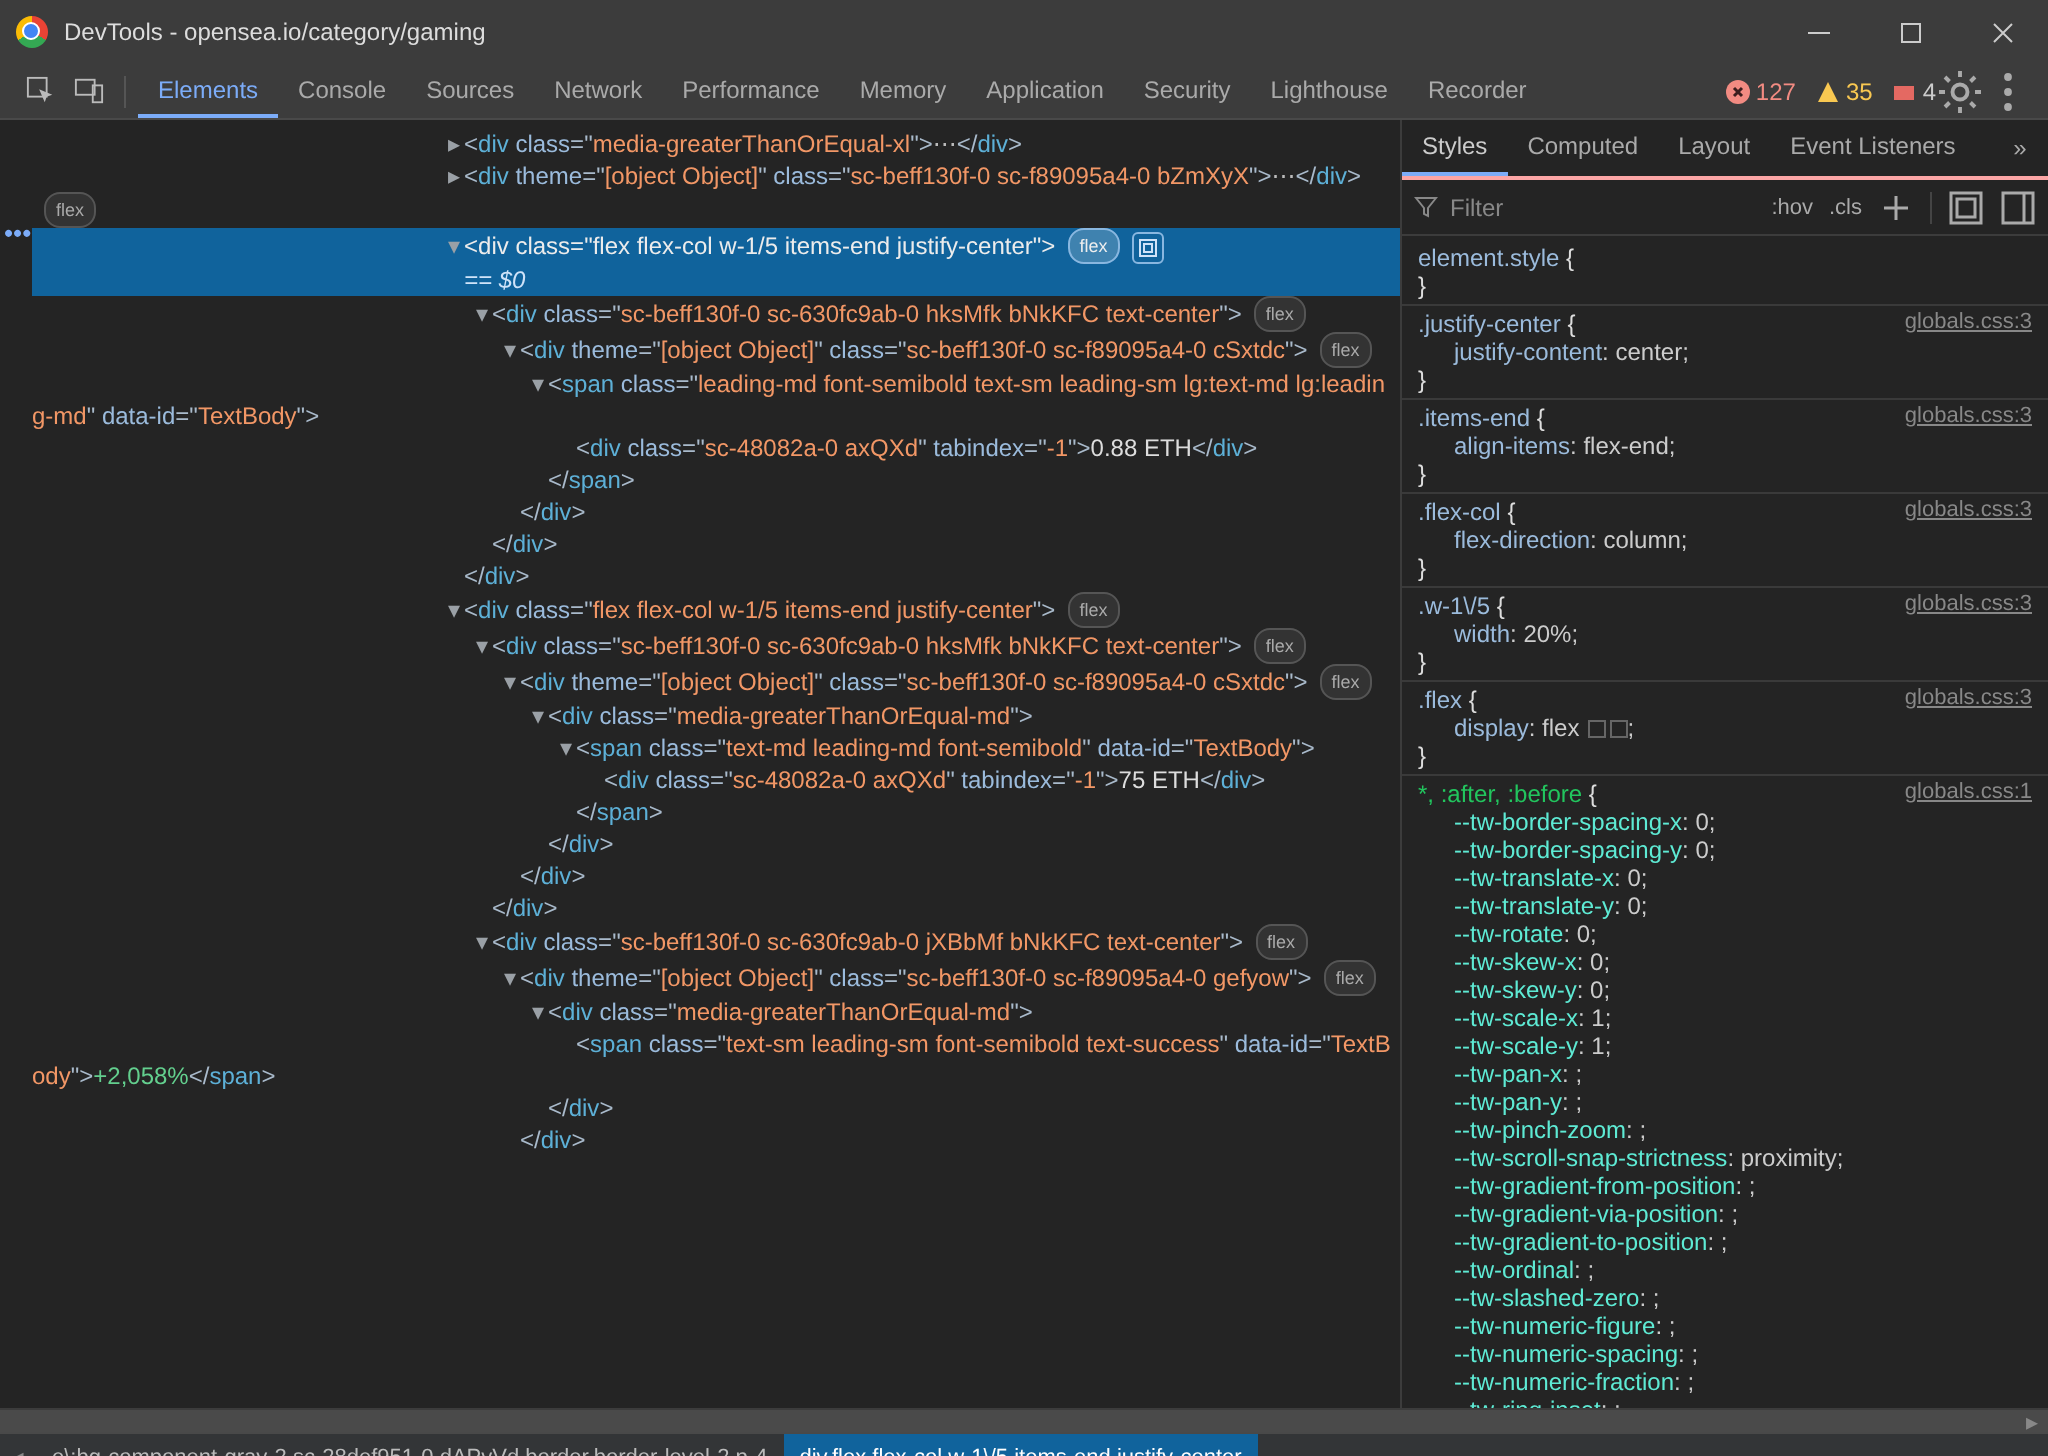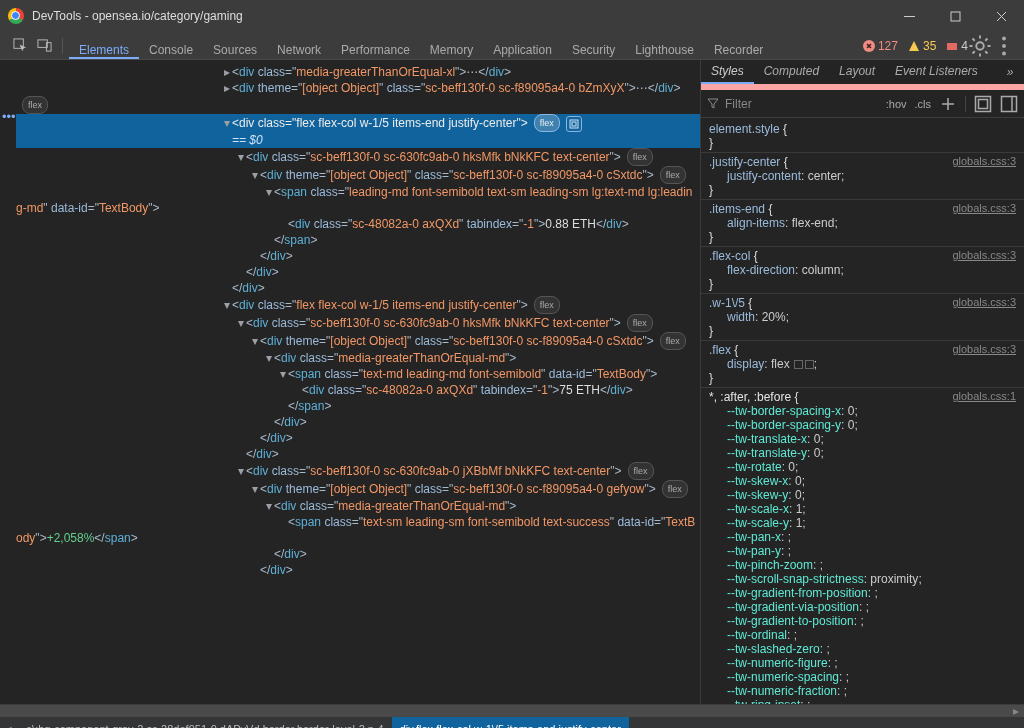--- a/index.html
+++ b/index.html
@@ -10,21 +10,21 @@
 .titlebar .chrome-icon::after { content:""; position:absolute; width:7px; height:7px; background:#4285f4; border:1.5px solid #fff; border-radius:50%; top:3px; left:3px;}
 .titlebar .title { font-size: 12px; }
 .titlebar .win-btns { margin-left: auto; display: flex; }
 .titlebar .win-btn { width: 46px; height: 32px; display:flex; align-items:center; justify-content:center; color:#ccc; font-size:12px;}
 .titlebar .win-btn svg { width:11px; height:11px; }
 
 .toolbar { height: 28px; background: #3c3c3c; border-bottom: 1px solid #494949; display: flex; align-items: center; padding: 0 8px; font-size: 12px; color: #bbb; }
 .toolbar .tool-ic { width:24px; display:flex; align-items:center; justify-content:center; height:28px; color:#bbb; }
 .toolbar .tool-ic svg { width:15px; height:15px; }
 .toolbar .sep { width:1px; height:16px; background:#555; margin:0 6px; }
-.toolbar .tabs { display:flex; height:100%;align-items:flex-end; }
+.toolbar .tabs { display:flex; height:100%; }
 .toolbar .tab { padding: 0 10px; display:flex; align-items:center; color:#aaa; cursor:pointer; border-bottom:2px solid transparent; }
 .toolbar .tab.active { color:#7cacf8; border-bottom-color:#7cacf8; }
 .toolbar .spacer { flex:1; }
 .toolbar .counts { display:flex; gap:10px; align-items:center; }
 .toolbar .count { display:flex; align-items:center; gap:3px; font-size:12px; }
 .toolbar .count.err { color:#f28b82; }
 .toolbar .count.warn { color:#f9c851; }
 .toolbar .count.info { color:#ccc; }
 .toolbar .count svg { width:12px; height:12px; }
 .toolbar .rt-ic { width:24px; display:flex; align-items:center; justify-content:center; }
@@ -51,37 +51,37 @@
 .badge{display:inline-block; border:1px solid #555; border-radius:8px; font-size:9px; padding:0 5px; color:#aaa; margin-left:6px; background:#333; vertical-align:1px;}
 .dom-line.sel .badge{background:rgba(255,255,255,.2); border-color:#89b7e0; color:#eee;}
 .eq0{color:#aaa; font-style:italic;}
 .dom-line.sel .eq0{color:#cfe3f9;}
 .round-btn{display:inline-flex; width:16px;height:16px;border:1px solid #89b7e0;border-radius:3px;align-items:center;justify-content:center;margin-left:6px;vertical-align:middle;}
 .round-btn svg{width:10px;height:10px;color:#cfe3f9;}
 
 .indent{display:inline-block;}
 
 .styles { width: 324px; background:#242424; border-left:1px solid #3c3c3c; display:flex; flex-direction:column; font-family: Menlo, Consolas, monospace; font-size:12px;}
-.styles-tabs { height:30px; display:flex; border-bottom:6px solid #fca5a5; align-items:stretch; font-family:"Segoe UI",Arial,sans-serif;font-style:italic;}
+.styles-tabs { height:30px; display:flex; border-bottom:2px solid #fca5a5; align-items:stretch; font-family:"Segoe UI",Arial,sans-serif;}
 .styles-tab { padding:0 10px; display:flex; align-items:center; color:#aaa; cursor:pointer; border-bottom:2px solid transparent; font-size:12px;}
 .styles-tab.active{ color:#ccc; border-bottom-color:#7cacf8; }
 .styles-tabs .more{ margin-left:auto; width:28px; display:flex; align-items:center; justify-content:center; color:#aaa;}
 .filter-bar{ height:28px; border-bottom:1px solid #3c3c3c; display:flex; align-items:center; padding:0 6px; gap:6px; font-family:"Segoe UI",Arial,sans-serif;}
 .filter-input{ flex:1; display:flex; align-items:flex-start; gap:6px; color:#888;}
 .filter-input svg{width:12px;height:12px;}
 .filter-right{ display:flex; align-items:center; gap:8px; color:#aaa; font-size:11px;}
 .filter-right .ic{width:18px; display:flex; align-items:center; justify-content:center;}
 .filter-right .sep2{width:1px;height:16px;background:#444;}
 
 .rules{ flex:1; overflow:auto; padding:2px 0 8px 0;}
 .rule{ padding:2px 8px 2px 8px; border-bottom:1px solid #3a3a3a;}
 .rule .hdr{ display:flex; justify-content:space-between;}
 .rule .src{ color:#888; text-decoration:underline; font-size:11px;}
 .sel-txt{ color:#9bbbdc;margin-top:16px;}
-.sel-txt.gray{color:#e5e5e5;}
+.sel-txt.gray{color:#22c55e;}
 .brace{ color:#ddd;}
 .decl{ padding-left:18px;}
 .prop{ color:#9bbbdc;}
 .prop.custom{color:#5eead4;}
 .val{ color:#ccc;}
 .semic{color:#ccc;}
 .squiggle{border-bottom:1px dotted #e8b341;}
 .chips{display:inline-flex;gap:2px;margin-left:4px;vertical-align:-1px;}
 .chip{width:9px;height:9px;border:1px solid #666;}
 

